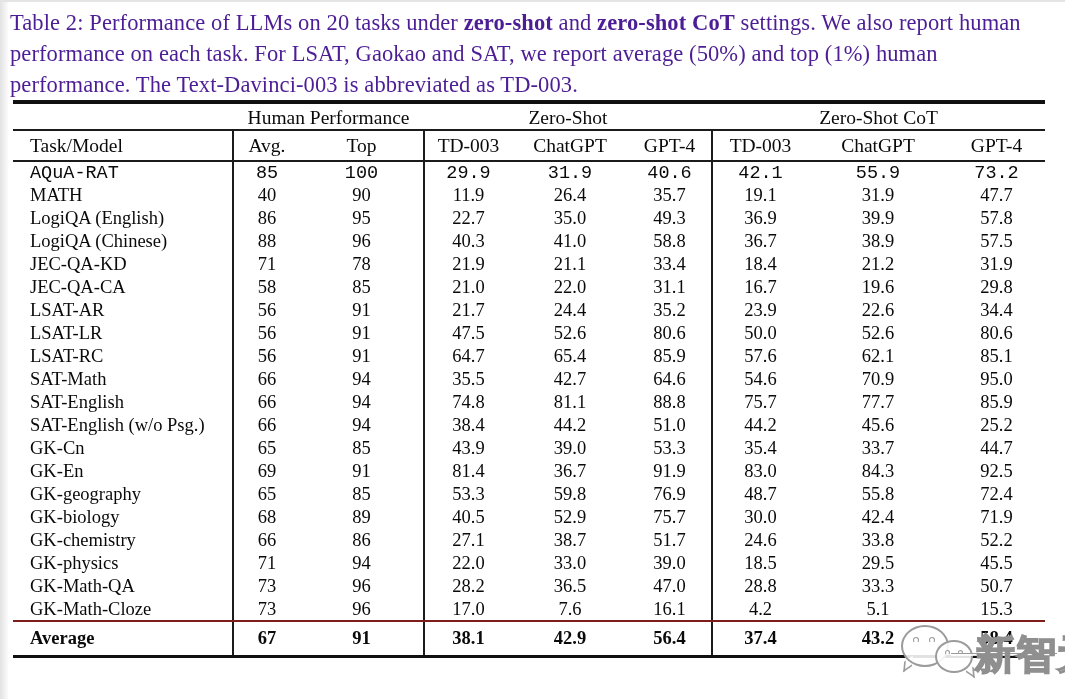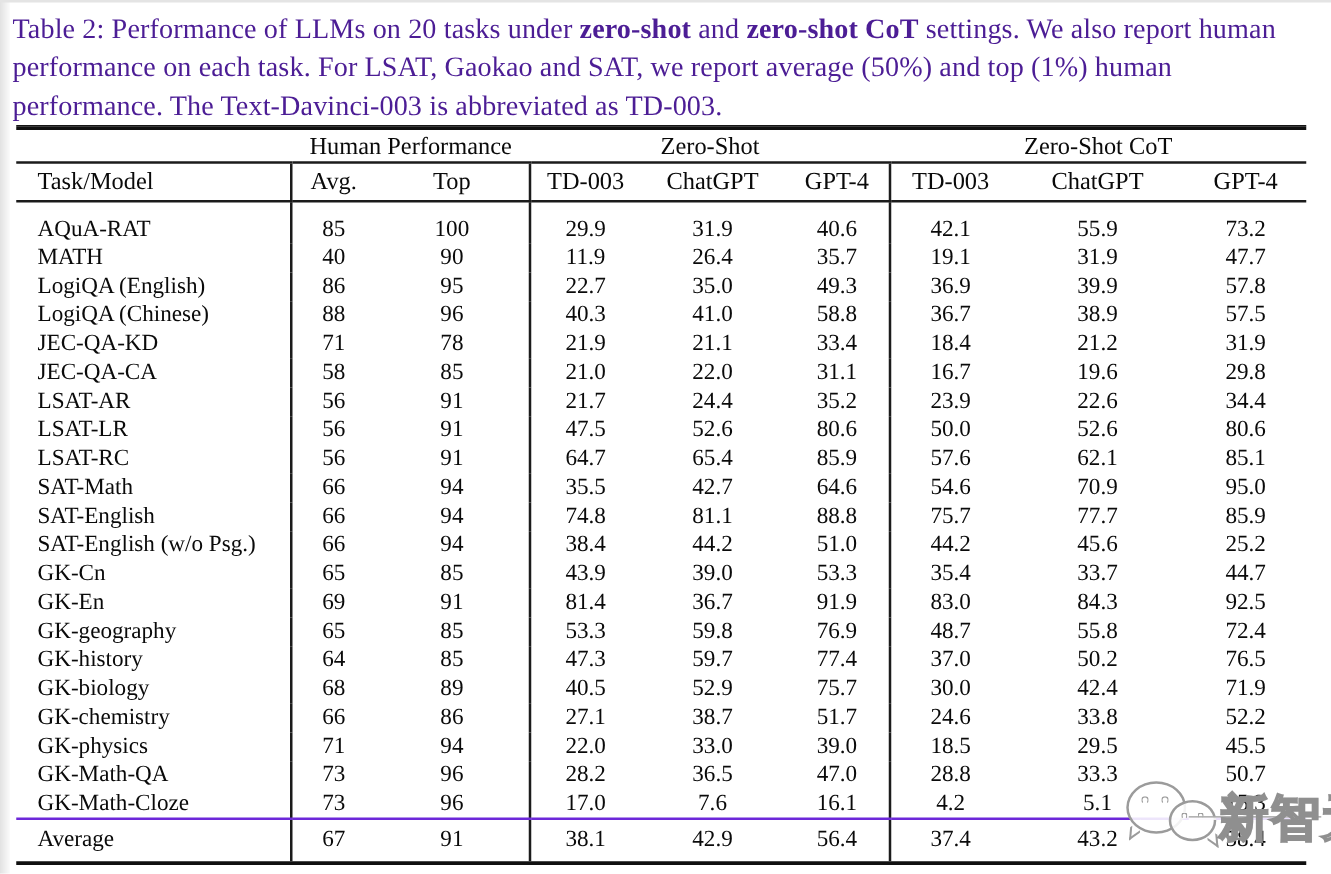--- a/index.html
+++ b/index.html
@@ -52,23 +52,23 @@
   .group-row th {
     height: 26px; font-size: 19.5px;
     border-bottom: 2px solid #1b1b1b;
     padding-top: 2px;
   }
   .col-row th {
     height: 31px; font-size: 19.5px;
     border-bottom: 2px solid #1b1b1b;
   }
   tbody td { height: 23px; font-size: 18.5px; }
-  tbody tr:first-child td { padding-top: 12px; }
-  tbody tr:last-child td { border-bottom: 2px solid #6d28d9; }
-  tfoot td { height: 34px; font-size: 18.5px; }
+  tbody tr:first-child td { padding-top: 0; font-family: Liberation Mono, monospace; }
+  tbody tr:last-child td { border-bottom: 2px solid #7f1d1d; }
+  tfoot td { height: 34px; font-size: 18.5px; font-weight: bold; }
   .task { text-align: left; padding-left: 17px; margin-top: 16px; }
   .sep { border-right: 2px solid #1b1b1b; }
   .botrule {
     height: 0;
     border-top: 3px solid #101010;
     margin-top: 0px;
   }
 
   
   .watermark { position: absolute; left: 891px; top: 615px; width: 170px; height: 78px; }
@@ -309,31 +309,20 @@
           <td>65</td>
           <td class="sep">85</td>
           <td>53.3</td>
           <td>59.8</td>
           <td class="sep">76.9</td>
           <td>48.7</td>
           <td>55.8</td>
           <td>72.4</td>
         </tr>
         <tr>
-          <td class="task sep">GK-history</td>
-          <td>64</td>
-          <td class="sep">85</td>
-          <td>47.3</td>
-          <td>59.7</td>
-          <td class="sep">77.4</td>
-          <td>37.0</td>
-          <td>50.2</td>
-          <td>76.5</td>
-        </tr>
-        <tr>
           <td class="task sep">GK-biology</td>
           <td>68</td>
           <td class="sep">89</td>
           <td>40.5</td>
           <td>52.9</td>
           <td class="sep">75.7</td>
           <td>30.0</td>
           <td>42.4</td>
           <td>71.9</td>
         </tr>

